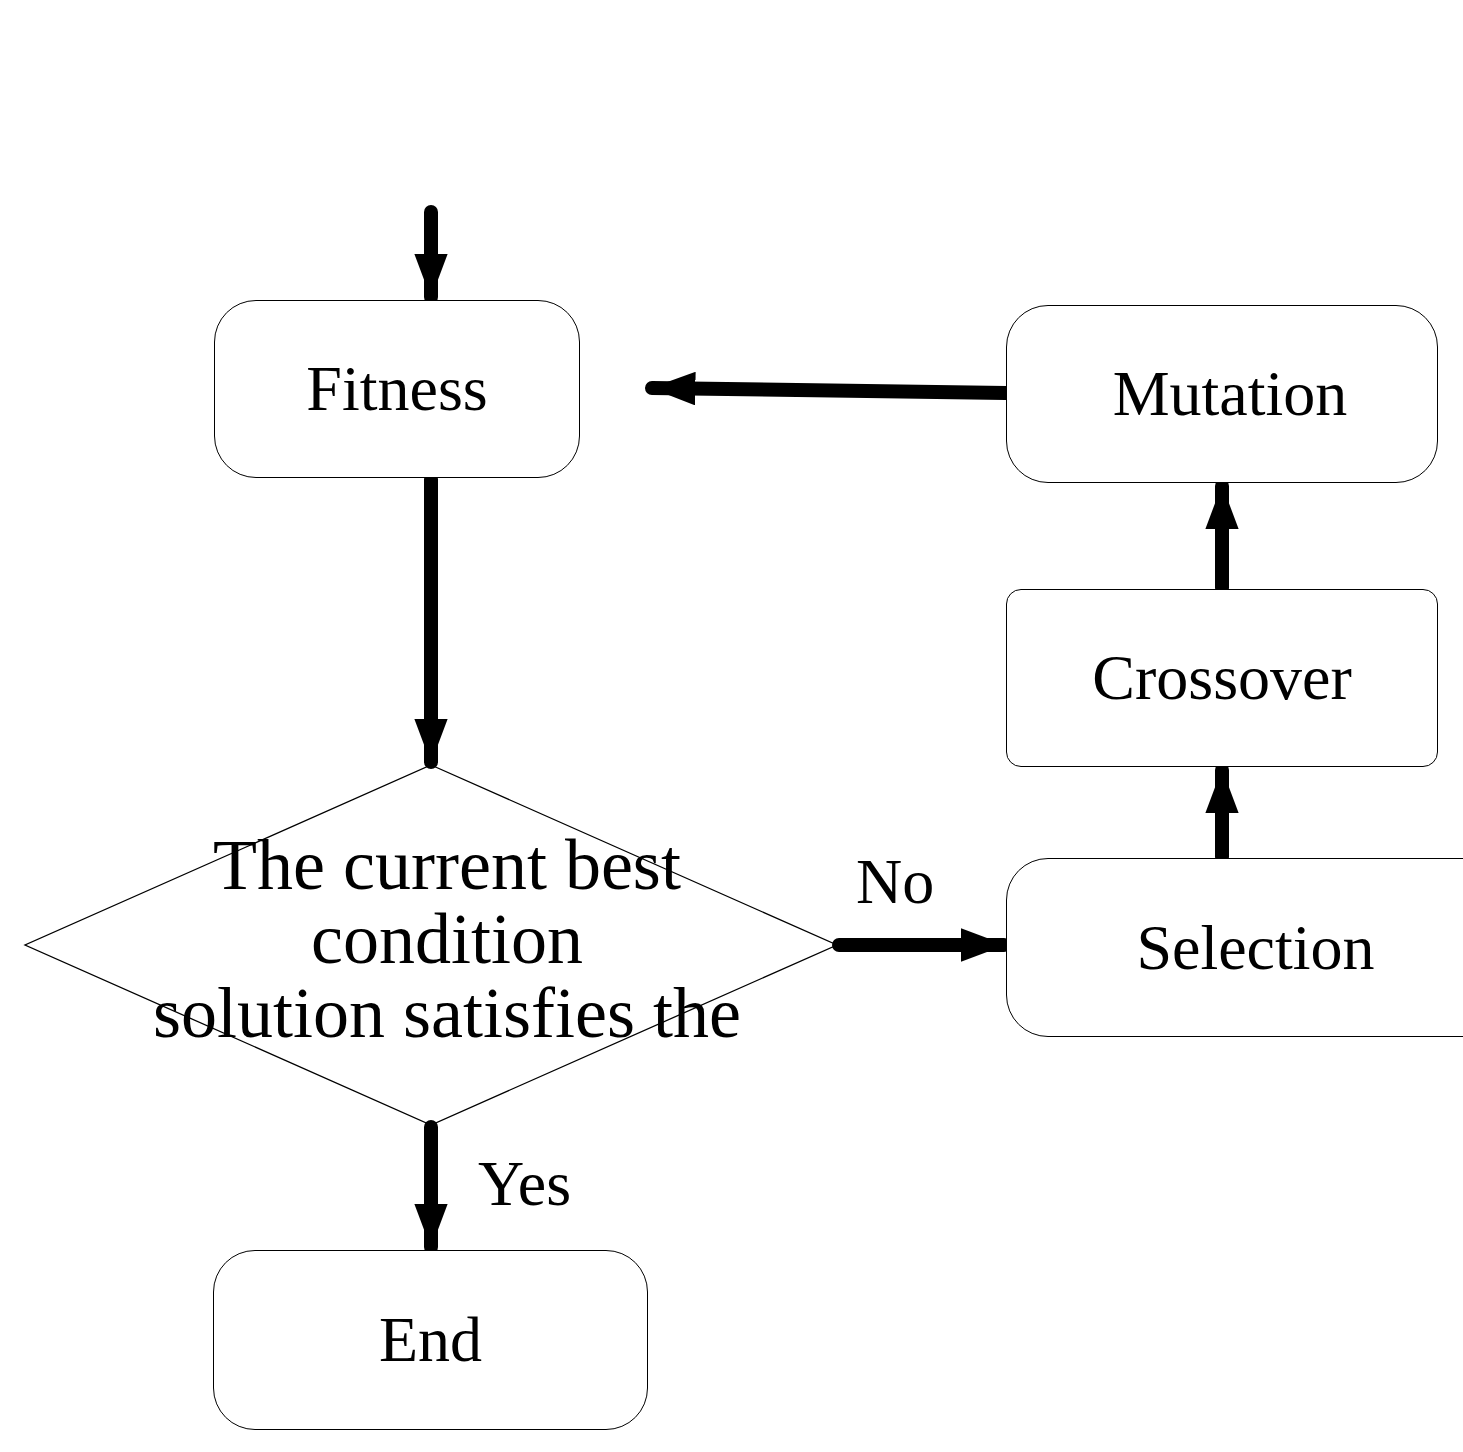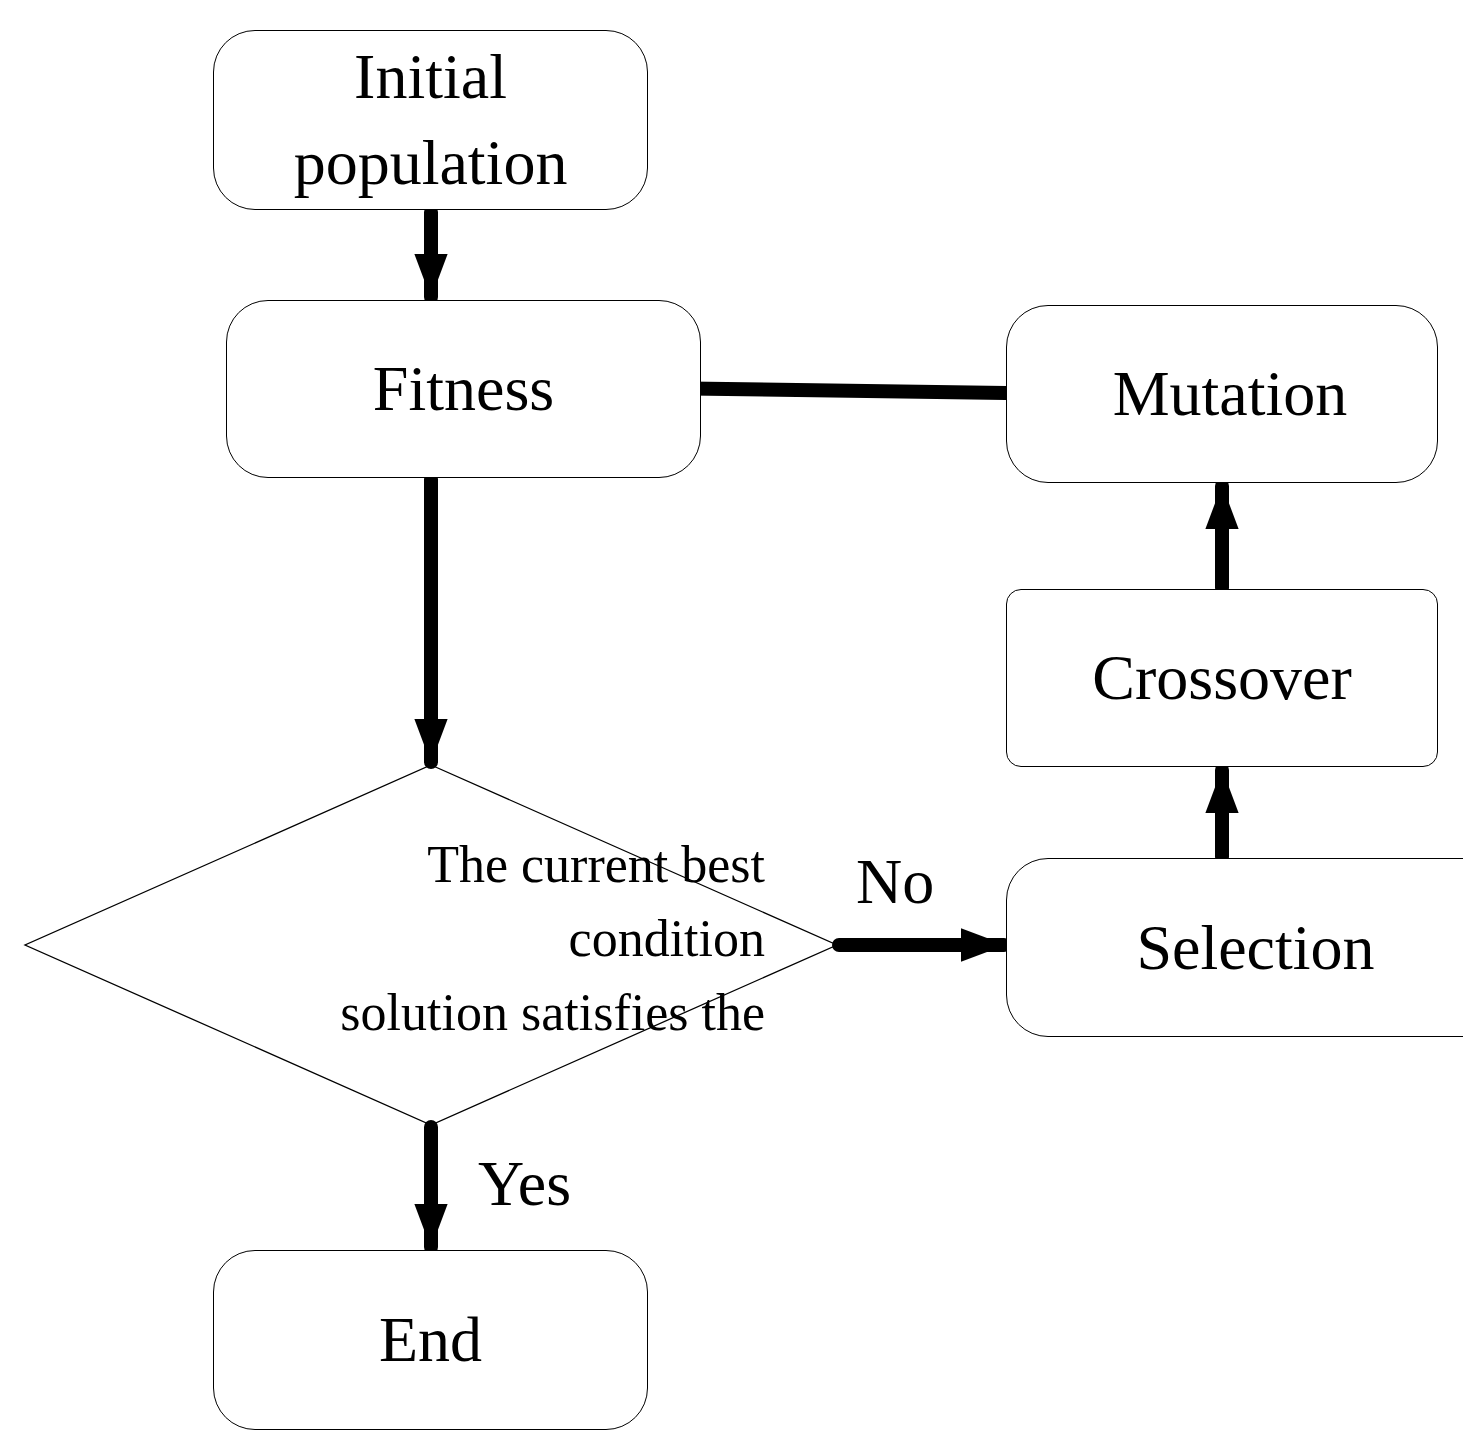--- a/index.html
+++ b/index.html
@@ -21,25 +21,25 @@
     border-radius: 42px;
     display: flex;
     align-items: center;
     justify-content: center;
     text-align: center;
     font-size: 64px;
     line-height: 86px;
   }
   .diamond-label {
     position: absolute;
-    left: 65px;
+    left: 97px;
     top: 828px;
     width: 700px;
-    text-align: right;
-    font-size: 52px;
+    text-align: center;
+    font-size: 72px;
     line-height: 74px;
   }
   .edge-label {
     position: absolute;
     font-size: 64px;
     line-height: 1;
     white-space: nowrap;
   }
   .arrow {
     stroke: #000000;
@@ -69,28 +69,22 @@
 
     <path class="arrow" d="M431,212 L431,297" marker-end="url(#ah)"></path>
     <path class="arrow" d="M431,479 L431,762" marker-end="url(#ah)"></path>
     <path class="arrow" d="M431,1127 L431,1247" marker-end="url(#ah)"></path>
     <path class="arrow" d="M839,945 L1004,945" marker-end="url(#ah)"></path>
     <path class="arrow" d="M1222,857 L1222,770" marker-end="url(#ah)"></path>
     <path class="arrow" d="M1222,588 L1222,486" marker-end="url(#ah)"></path>
     <path class="arrow" d="M1006,393 L652,388" marker-end="url(#ah)"></path>
   </svg>
 
-  <div class="box" style="left:213px; top:30px; width:435px; height:180px;">
-    <div>
-      <div>Initial</div>
-      <div>population</div>
-    </div>
-  </div>
 
-  <div class="box" style="left:226px; top:300px; width:475px; height:178px;">
+  <div class="box" style="left:214px; top:300px; width:366px; height:178px;">
     <div>Fitness</div>
   </div>
 
   <div class="box" style="left:1006px; top:305px; width:432px; height:178px;padding-left:16px;">
     <div>Mutation</div>
   </div>
 
   <div class="box" style="left:1006px; top:589px; width:432px; height:178px;border-radius:15px;">
     <div>Crossover</div>
   </div>

